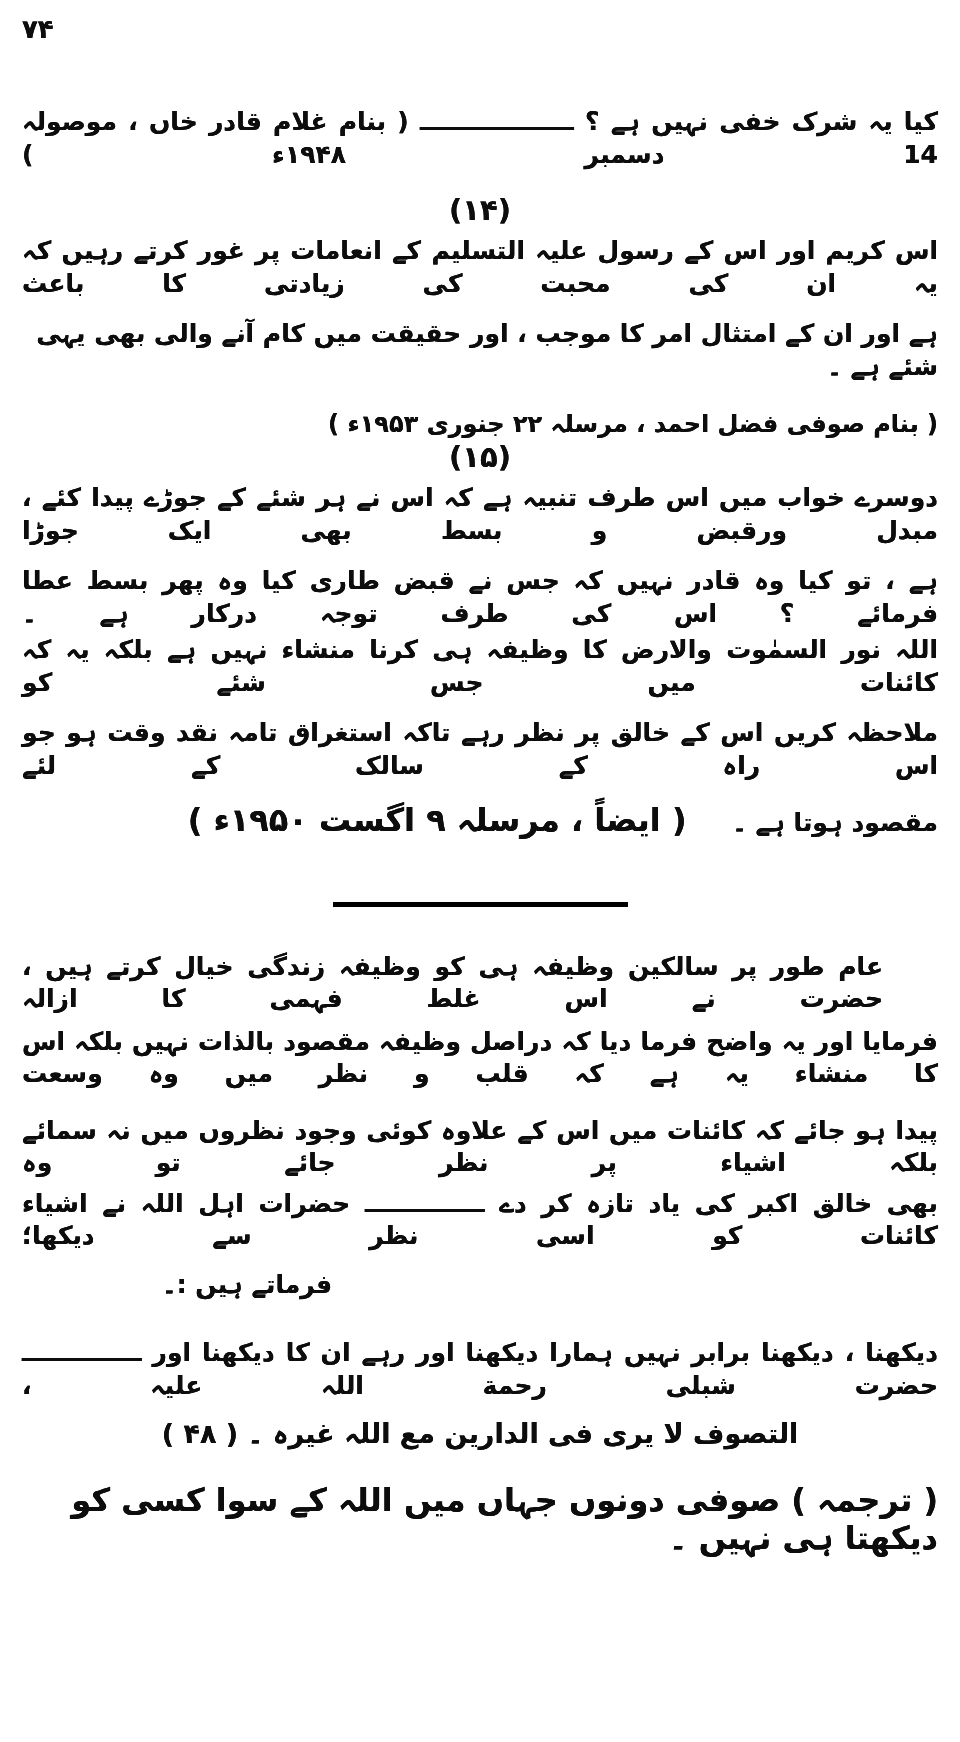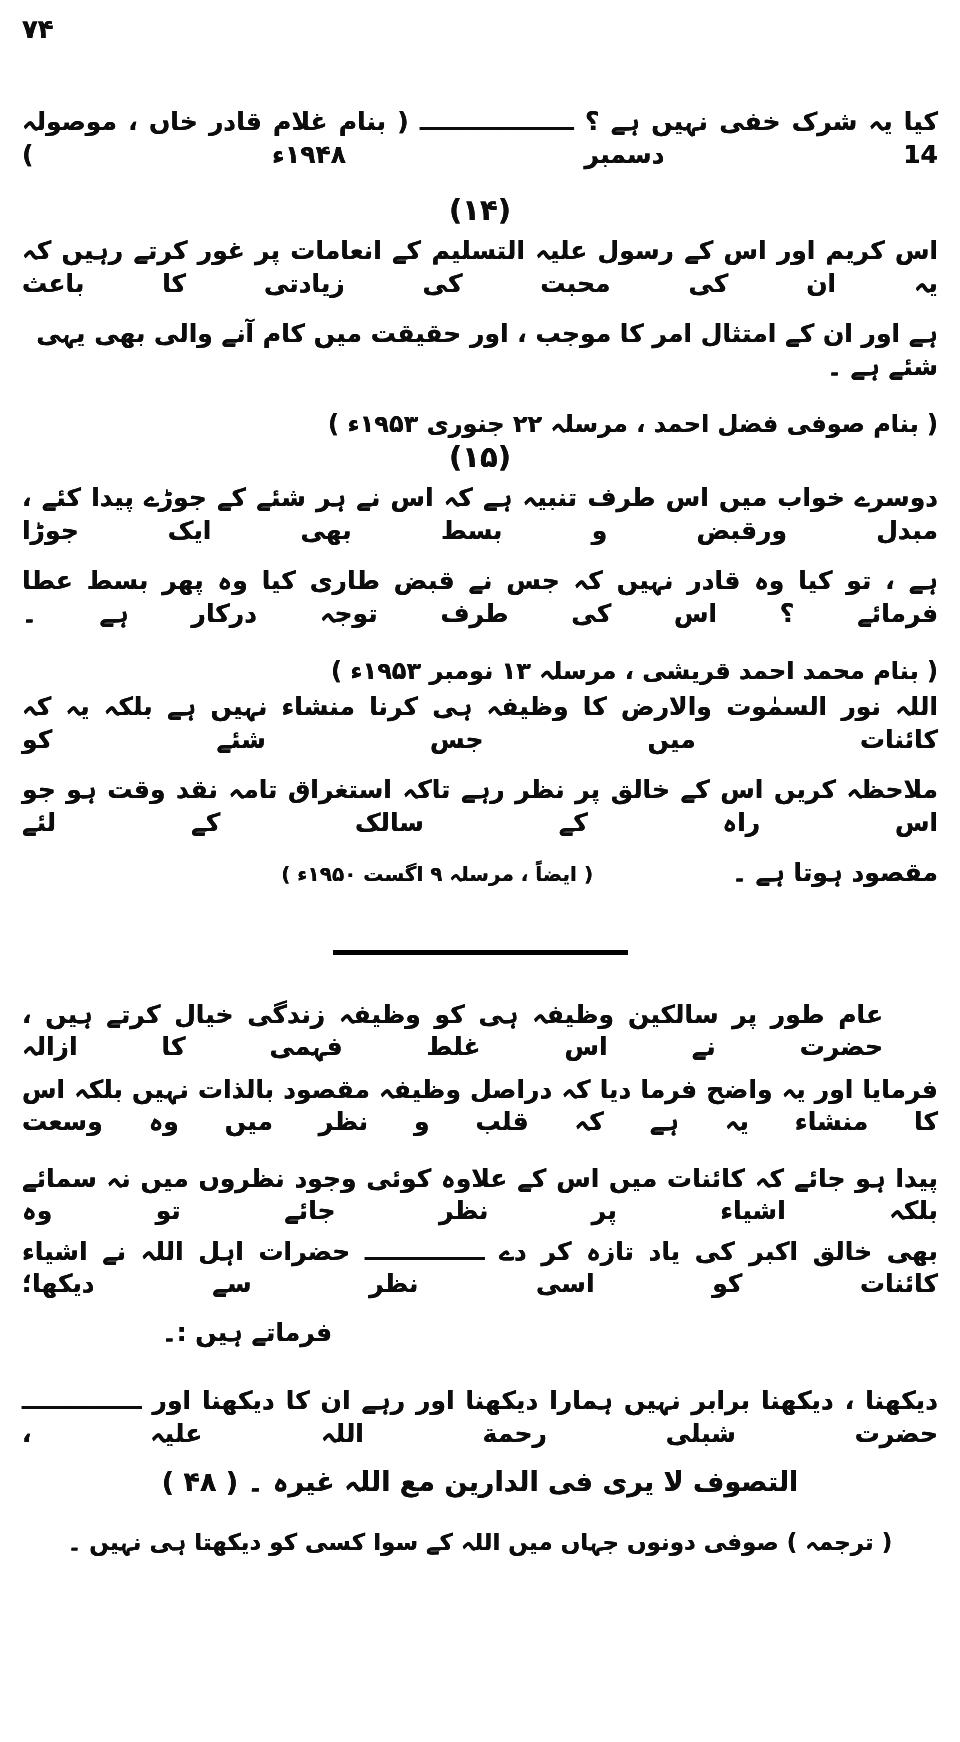--- a/index.html
+++ b/index.html
@@ -49,37 +49,37 @@
     font-size: 24px;
   }
   .row16 {
     display: flex;
     align-items: baseline;
   }
   .row16 .tail { white-space: nowrap; }
   .row16 .attr16 {
     margin: 0 auto;
     padding-left: 120px;
-    font-size: 20px;
+    font-size: 32px;
   }
   .rule {
     width: 295px;
     height: 5px;
     background: #000;
     margin: 0 auto;
   }
   .indent-first { padding-right: 55px; }
   .farmatehain  { padding-left: 140px; text-align: left; }
   .quote-arabic {
     text-align: center;
     font-size: 27px;
   }
   .quote-trans {
-    text-align: center;
-    font-size: 23px;
+    text-align: right;
+    font-size: 32px;
   }
   
   .mt-intro { margin-top: 62px; }
   .m14  { margin-top: 22px; }
   .p14a { margin-top: 8px; }
   .p14b { margin-top: 18px; }
   .a14  { margin-top: 26px; }
   .m15  { }
   .p15a { margin-top: 8px; }
   .p15b { margin-top: 18px; }
@@ -108,21 +108,20 @@
   <div class="line full ink mt-intro">کیا یہ شرک خفی نہیں ہے ؟ ــــــــــــــــــ ( بنام غلام قادر خاں ، موصولہ 14 دسمبر ۱۹۴۸ء )</div>
 
   <div class="marker ink m14">(۱۴)</div>
   <div class="line full ink p14a">اس کریم اور اس کے رسول علیہ التسلیم کے انعامات پر غور کرتے رہیں کہ یہ ان کی محبت کی زیادتی کا باعث</div>
   <div class="line ink right p14b">ہے اور ان کے امتثال امر کا موجب ، اور حقیقت میں کام آنے والی بھی یہی شئے ہے ۔</div>
   <div class="line attr-right ink a14">( بنام صوفی فضل احمد ، مرسلہ ۲۲ جنوری ۱۹۵۳ء )</div>
 
   <div class="marker ink m15">(۱۵)</div>
   <div class="line full ink p15a">دوسرے خواب میں اس طرف تنبیہ ہے کہ اس نے ہر شئے کے جوڑے پیدا کئے ، مبدل ورقبض و بسط بھی ایک جوڑا</div>
   <div class="line full ink p15b">ہے ، تو کیا وہ قادر نہیں کہ جس نے قبض طاری کیا وہ پھر بسط عطا فرمائے ؟ اس کی طرف توجہ درکار ہے ۔</div>
-  <div class="line attr-right ink a15">( بنام محمد احمد قریشی ، مرسلہ ۱۳ نومبر ۱۹۵۳ء )</div>
 
   <div class="line full ink p16a">اللہ نور السمٰوت والارض کا وظیفہ ہی کرنا منشاء نہیں ہے بلکہ یہ کہ کائنات میں جس شئے کو</div>
   <div class="line full ink p16b">ملاحظہ کریں اس کے خالق پر نظر رہے تاکہ استغراق تامہ نقد وقت ہو جو اس راہ کے سالک کے لئے</div>
   <div class="line row16 ink r16">
     <span class="tail">مقصود ہوتا ہے ۔</span>
     <span class="attr16">( ایضاً ، مرسلہ ۹ اگست ۱۹۵۰ء )</span>
   </div>
 
   <div class="rule sep"></div>
 

